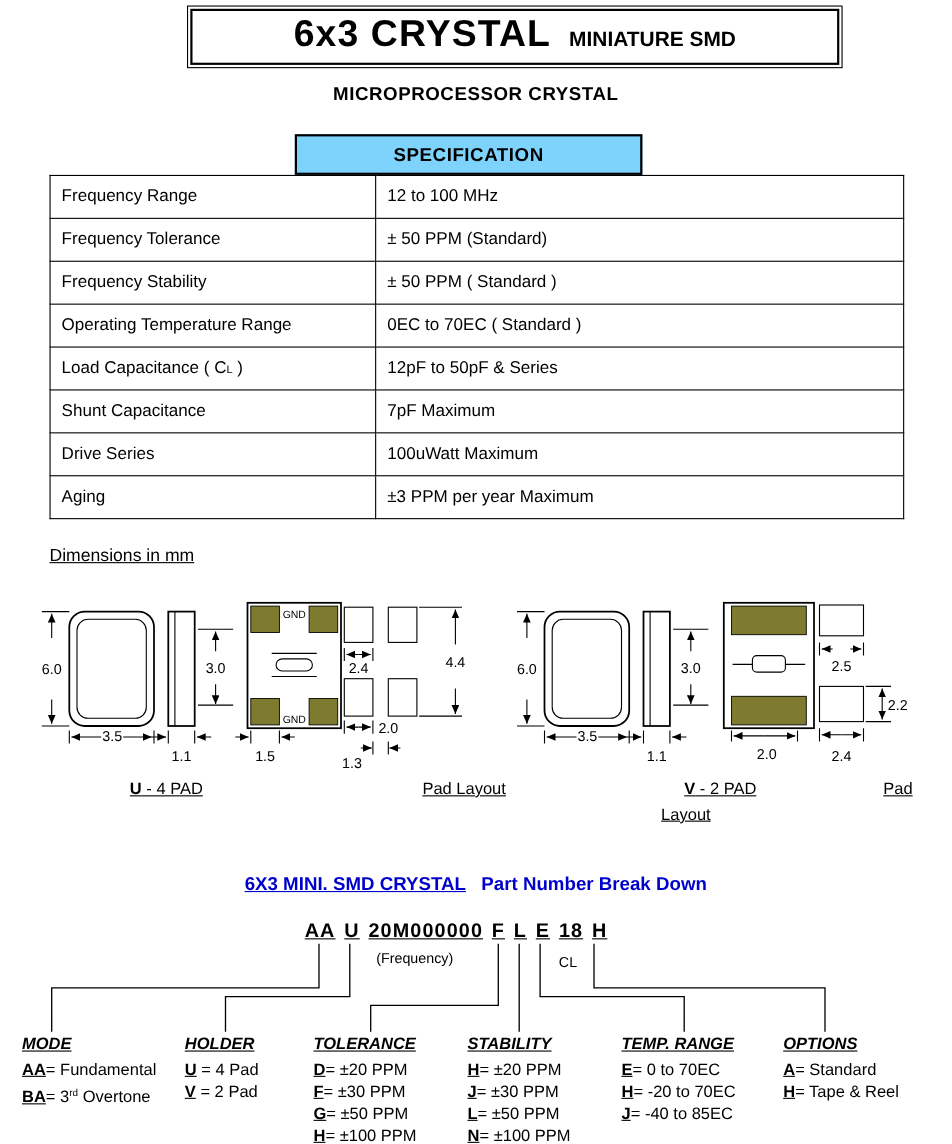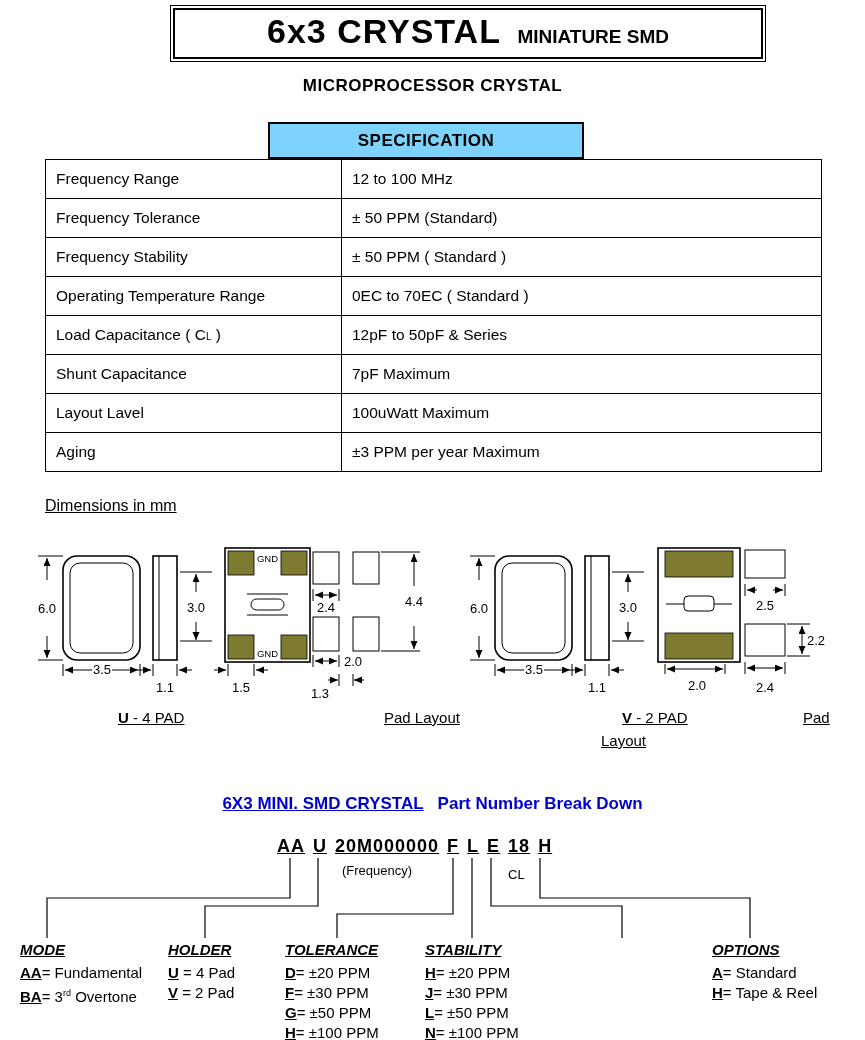--- a/index.html
+++ b/index.html
@@ -94,21 +94,21 @@
     </tr>
     <tr>
       <td class="lbl"><span>Load Capacitance ( C</span><span class="sub-small">L</span><span> )</span></td>
       <td>12pF to 50pF &amp; Series</td>
     </tr>
     <tr>
       <td class="lbl">Shunt Capacitance</td>
       <td>7pF Maximum</td>
     </tr>
     <tr>
-      <td class="lbl">Layout Lavel</td>
+      <td class="lbl">Drive Series</td>
       <td>100uWatt Maximum</td>
     </tr>
     <tr>
       <td class="lbl">Aging</td>
       <td>±3 PPM per year Maximum</td>
     </tr>
   </tbody>
     </table>
 
   <div class="dims-heading">Dimensions in mm</div>
@@ -307,20 +307,26 @@
   </div>
 
   <div class="bd-col" style="left:425px;">
     <div class="bd-title">STABILITY</div>
     <div class="bd-item"><span class="bd-key">H</span><span>= ±20 PPM</span></div>
     <div class="bd-item"><span class="bd-key">J</span><span>= ±30 PPM</span></div>
     <div class="bd-item"><span class="bd-key">L</span><span>= ±50 PPM</span></div>
     <div class="bd-item"><span class="bd-key">N</span><span>= ±100 PPM</span></div>
   </div>
 
+  <div class="bd-col" style="left:565px;">
+    <div class="bd-title">TEMP. RANGE</div>
+    <div class="bd-item"><span class="bd-key">E</span><span>= 0 to 70EC</span></div>
+    <div class="bd-item"><span class="bd-key">H</span><span>= -20 to 70EC</span></div>
+    <div class="bd-item"><span class="bd-key">J</span><span>= -40 to 85EC</span></div>
+  </div>
 
   <div class="bd-col" style="left:712px;">
     <div class="bd-title">OPTIONS</div>
     <div class="bd-item"><span class="bd-key">A</span><span>= Standard</span></div>
     <div class="bd-item"><span class="bd-key">H</span><span>= Tape &amp; Reel</span></div>
   </div>
 
 </div>
 
 </body></html>

